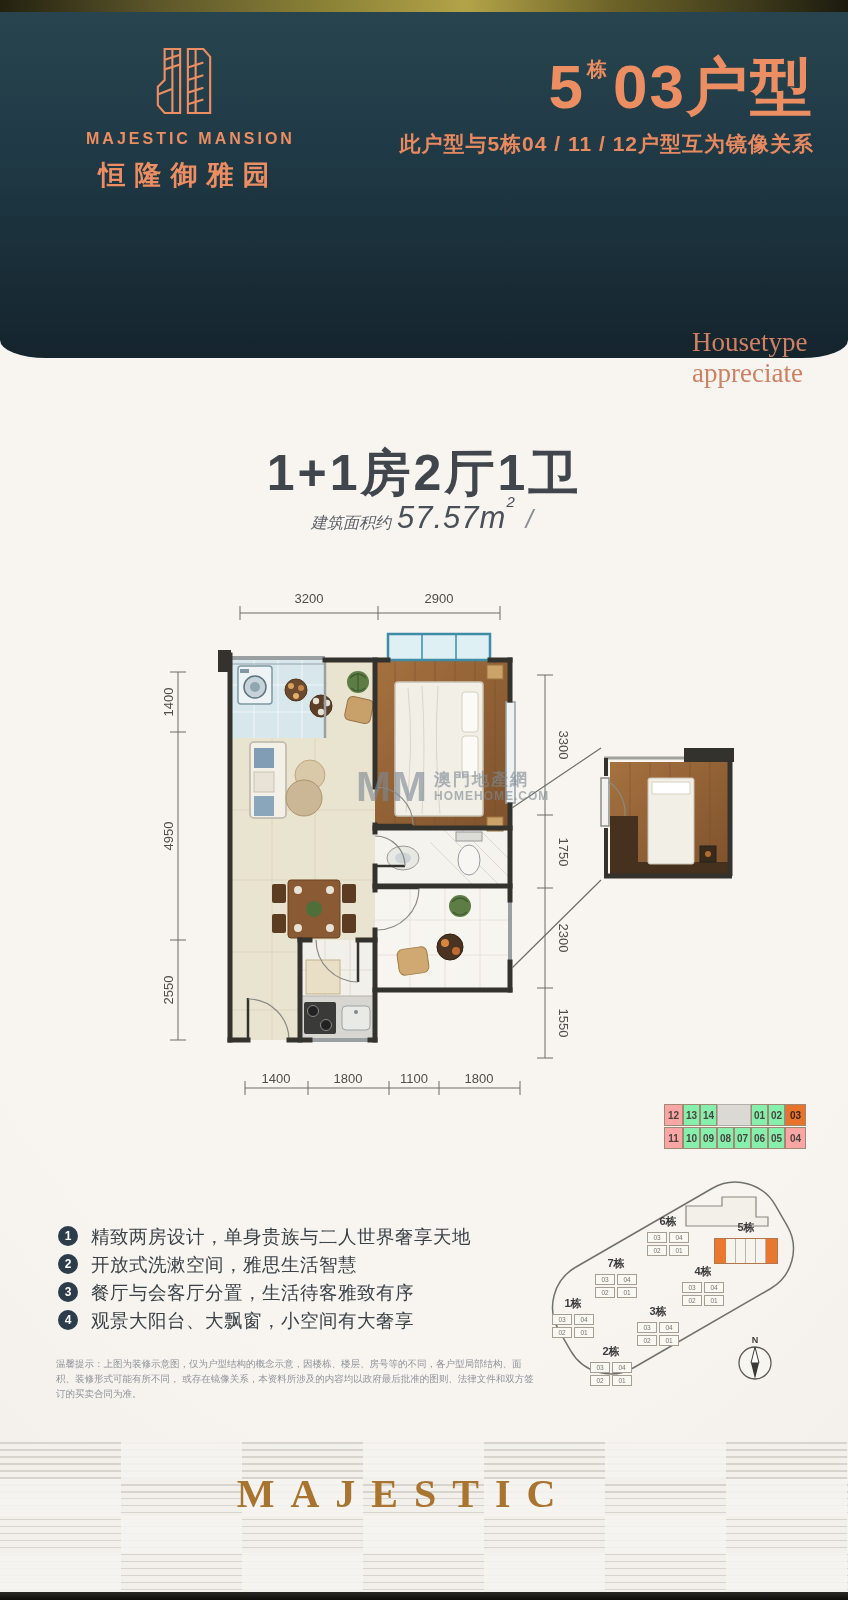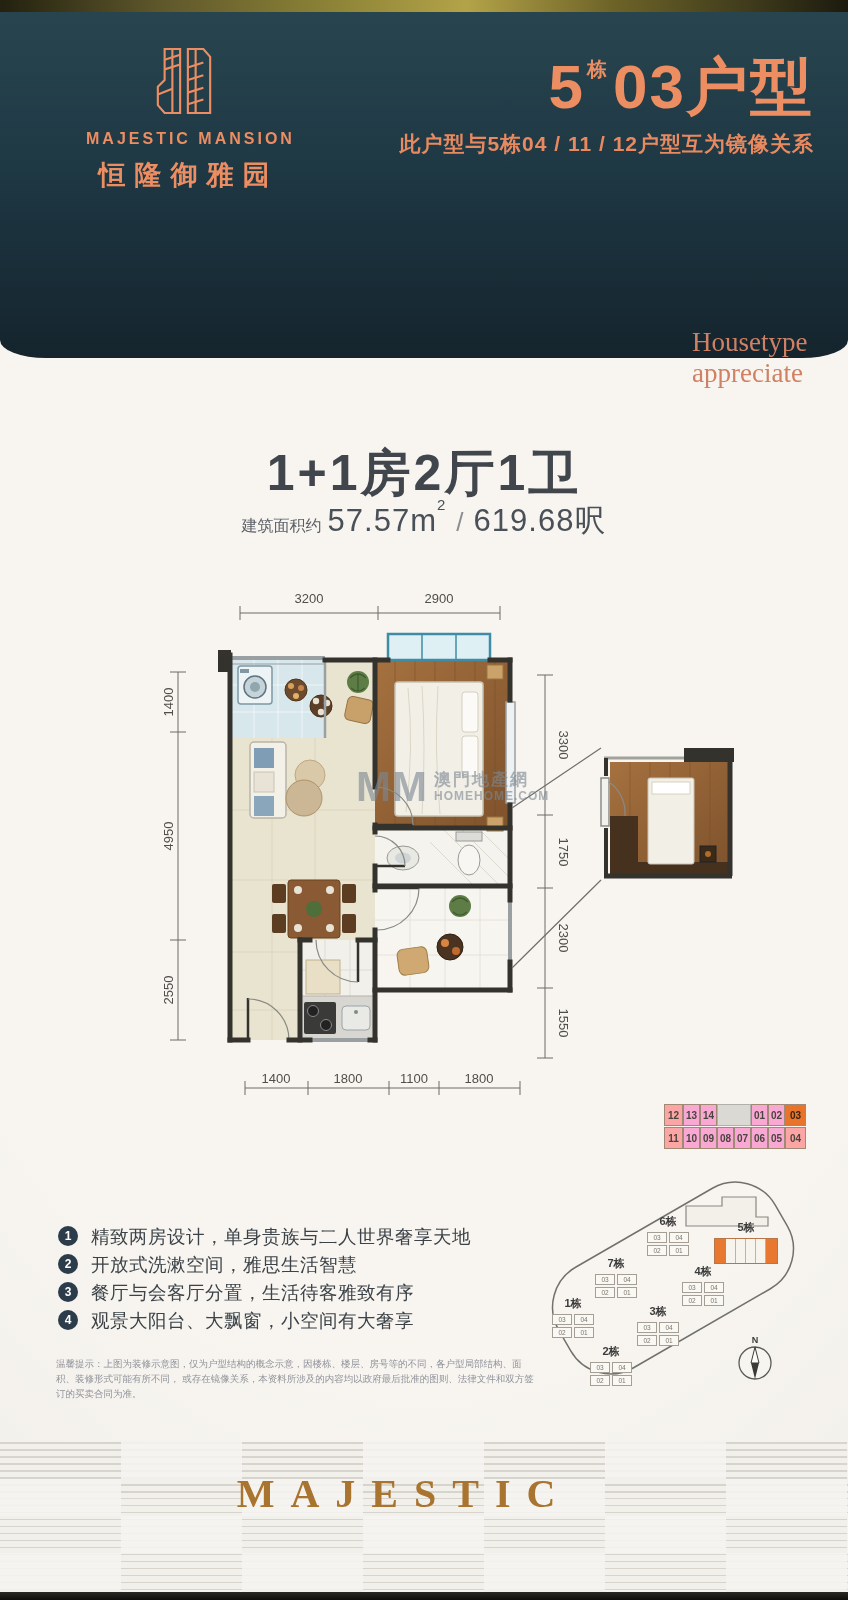--- a/index.html
+++ b/index.html
@@ -24,40 +24,40 @@
   .unit-head{position:absolute;right:34px;top:44px;text-align:right;color:#ec8d62;}
   .unit-line1{font-size:62px;font-weight:700;letter-spacing:2px;line-height:1;}
   .unit-line1 .blk-sup{display:inline-block;font-size:20px;font-weight:700;transform:translateY(-32px);margin:0 4px 0 2px;}
   .unit-line2{margin-top:12px;font-size:21px;font-weight:600;letter-spacing:1px;color:#e8895f;}
   .tagline{position:absolute;left:692px;top:268px;font-family:"Liberation Serif",serif;
     font-size:27px;line-height:1.16;color:#d08063;margin-top:47px;}
   
   .layout-title{position:absolute;left:0;top:440px;width:848px;text-align:center;
     font-size:50px;font-weight:700;letter-spacing:3px;color:#41464d;}
   .area-line{position:absolute;left:0;top:500px;width:848px;text-align:center;color:#4a5058;}
-  .area-line .inner{display:inline-flex;align-items:baseline;gap:6px;}
+  .area-line .inner{display:inline-flex;align-items:baseline;gap:6px;font-style:italic;}
   .area-prefix{font-size:16px;color:#5a5f66;}
   .area-big{font-size:31px;letter-spacing:1px;}
   .area-sup{font-size:15px;vertical-align:super;position:relative;top:-10px;}
   .area-sep{font-size:26px;color:#8a8d92;margin:0 4px;}
   
   .floorplan{position:absolute;left:160px;top:570px;width:600px;height:540px;}
   .floorplan svg{position:absolute;left:0;top:0;}
   .watermark{position:absolute;left:196px;top:196px;display:flex;align-items:center;gap:6px;
     color:rgba(125,136,146,.62);pointer-events:none;}
   .wm-mm{font-size:42px;font-weight:700;letter-spacing:1px;line-height:1;}
   .wm-col{display:flex;flex-direction:column;line-height:1.15;}
   .wm-cn{font-size:17px;letter-spacing:2px;font-weight:700;}
   .wm-site{font-size:12px;letter-spacing:1px;font-weight:600;}
   
   .floor-strip{position:absolute;left:664px;top:1104px;width:144px;}
   .fs-row{display:flex;}
   .fs-row + .fs-row{margin-top:1px;}
   .fs-cell{box-sizing:border-box;height:22px;line-height:21px;text-align:center;
-    font-size:10px;font-weight:700;color:#4a443e;border:1px solid #a08a76;background:#f9a8d4;width:17px;}
+    font-size:10px;font-weight:700;color:#4a443e;border:1px solid #a08a76;background:#86efac;width:17px;}
   .fs-cell.w19{width:19px;} .fs-cell.w21{width:21px;}
   .fs-core{box-sizing:border-box;height:22px;width:34px;background:#dbd9d4;border:1px solid #b3b0aa;}
   .fs-mirror{background:#fca5a5;}
   .fs-hl{background:#e8742c;color:#3a2410;}
   
   .features{position:absolute;left:58px;top:1226px;width:480px;}
   .feat-row{display:flex;align-items:center;gap:13px;height:20px;margin-bottom:8px;}
   .feat-num{flex:0 0 auto;width:20px;height:20px;border-radius:50%;background:#2c3c4b;color:#fff;
     font-size:12px;font-weight:700;text-align:center;line-height:20px;}
   .feat-text{font-size:18.5px;font-weight:500;color:#3b4248;letter-spacing:.5px;white-space:nowrap;}
@@ -118,21 +118,20 @@
       <div>appreciate</div>
     </div>
   </div>
 
   <div class="layout-title">1+1房2厅1卫</div>
   <div class="area-line">
     <span class="inner">
       <span class="area-prefix">建筑面积约</span>
       <span class="area-big"><span>57.57m</span><span class="area-sup">2</span></span>
       <span class="area-sep">/</span>
-      <span class="area-big">619.68呎</span>
     </span>
   </div>
 
   <div class="floorplan">
     <svg width="600" height="540" viewBox="0 0 600 540" style="font-family:&quot;Liberation Sans&quot;,sans-serif">
       <defs>
         <linearGradient id="wood" x1="0" y1="0" x2="1" y2="1">
           <stop offset="0" stop-color="#a5713f"></stop>
             <stop offset="1" stop-color="#7e522c"></stop>
         </linearGradient>

